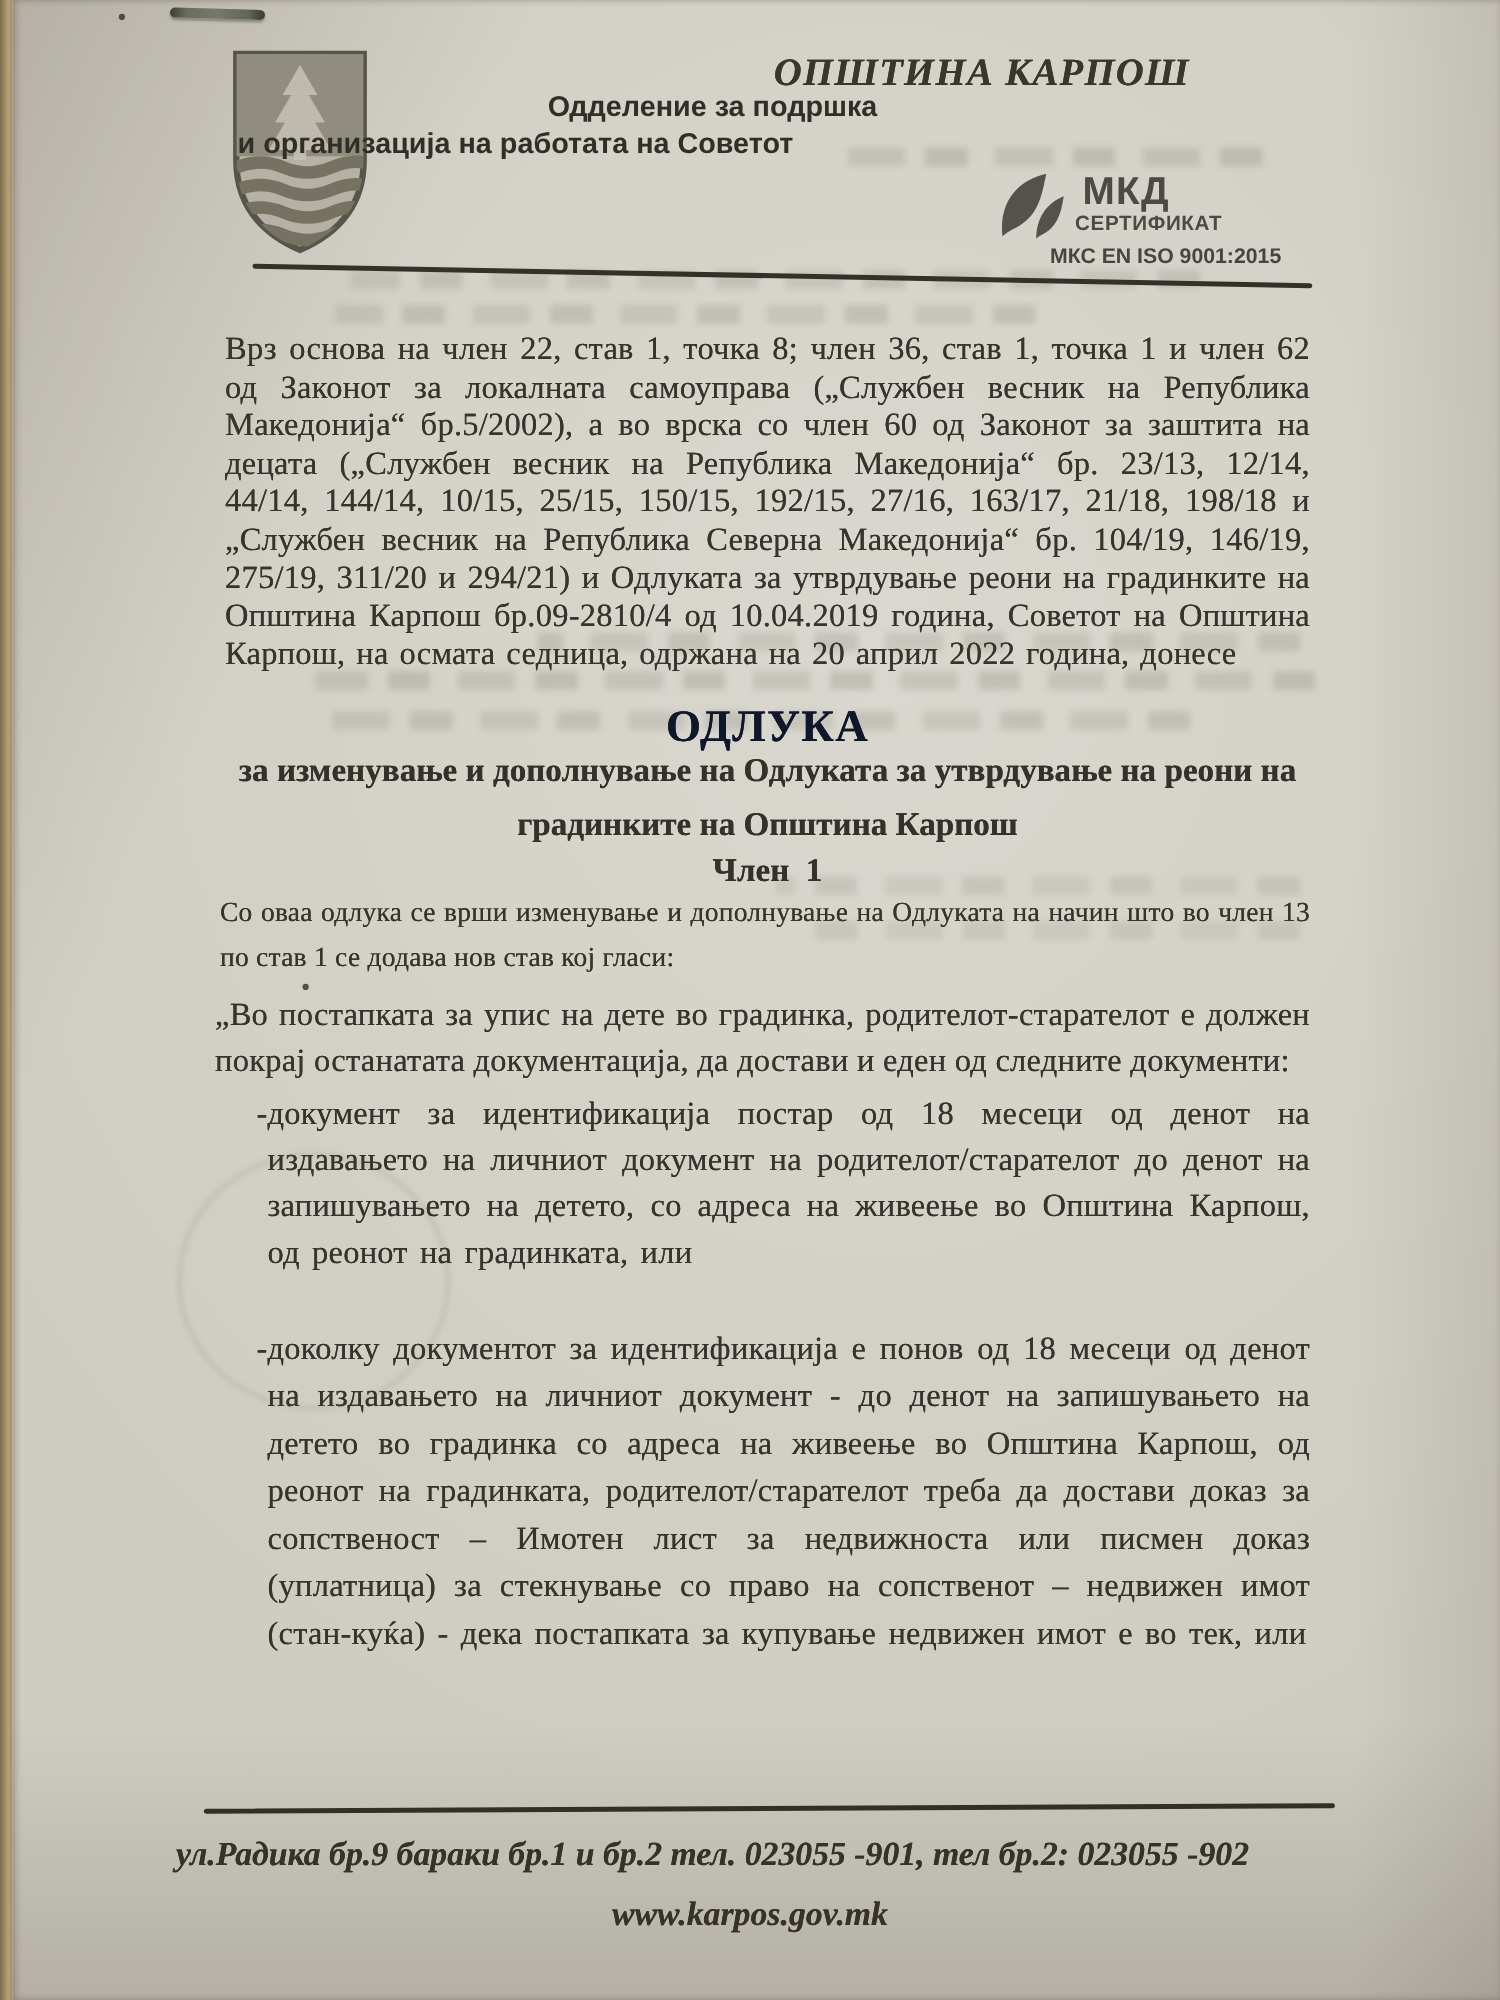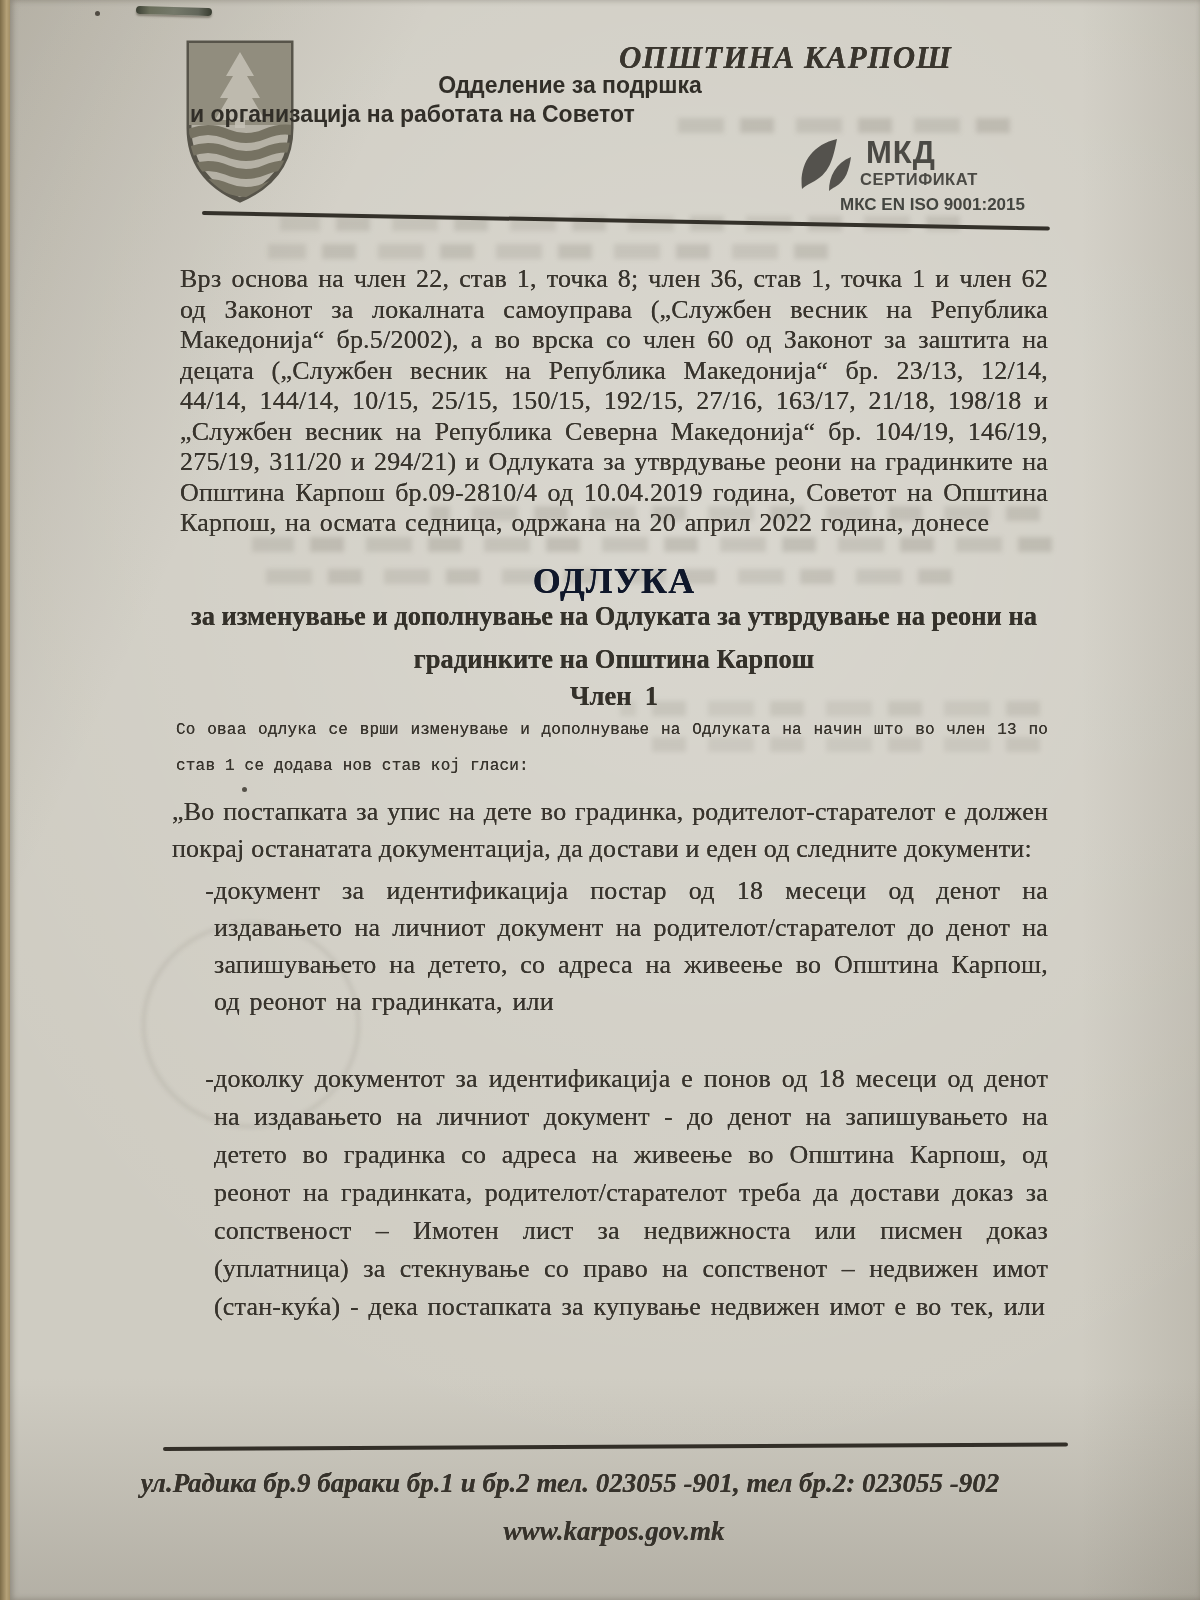--- a/index.html
+++ b/index.html
@@ -68,34 +68,34 @@
     position:absolute;left:170px;top:264px;width:868px;
     font-size:26px;line-height:30.5px;text-align:justify;letter-spacing:.2px;word-spacing:2px;
   }
   .decision-title{position:absolute;left:170px;top:560px;width:868px;text-align:center;
     font-weight:700;font-size:36px;letter-spacing:1px;color:#0f172a;}
   .decision-subtitle{position:absolute;left:170px;top:595px;width:868px;text-align:center;
     font-weight:700;font-size:26.5px;line-height:43px;color:#34312a;}
   .article-heading{position:absolute;left:170px;top:681px;width:868px;text-align:center;
     font-weight:700;font-size:26.5px;white-space:pre-wrap;color:#34312a;}
   .article-intro{position:absolute;left:166px;top:712px;width:872px;
-    font-size:16px;line-height:36px;text-align:justify;letter-spacing:.2px;font-family:Liberation Mono, monospace;}
+    font-size:22px;line-height:36px;text-align:justify;letter-spacing:.2px;}
   .quote-block{position:absolute;left:162px;top:793px;width:876px;}
   .quote-lead{font-size:26px;line-height:37px;text-align:justify;letter-spacing:.2px;}
   .bullet{display:flex;font-size:26px;line-height:37px;letter-spacing:.2px;}
   .bullet .dash{flex:none;width:42px;padding-left:16px;box-sizing:border-box;}
   .bullet .b-text{flex:1;text-align:justify;word-spacing:3px;}
   .bullet1{margin-top:5px;}
   .bullet2{margin-top:40px;line-height:38px;}
   
   .rule-bottom{position:absolute;left:153px;top:1447px;width:905px;height:4px;
     background:#332f28;transform:rotate(-.28deg);transform-origin:left center;border-radius:2px;}
   .footer-line1{position:absolute;left:120px;top:1468px;width:880px;text-align:center;
     font-style:italic;font-weight:700;font-size:27px;color:#36322b;}
-  .footer-line2{position:absolute;left:170px;top:1516px;width:868px;text-align:center;
+  .footer-line2{position:absolute;left:156px;top:1516px;width:868px;text-align:center;
     font-style:italic;font-weight:700;font-size:27px;color:#36322b;}
 </style>
 </head>
 <body>
 
 <div class="desk-edge"></div>
 <div class="paper"></div>
 <div class="staple"></div>
 
 <div class="ghost" style="left:660px;top:118px;width:350px;"></div>

